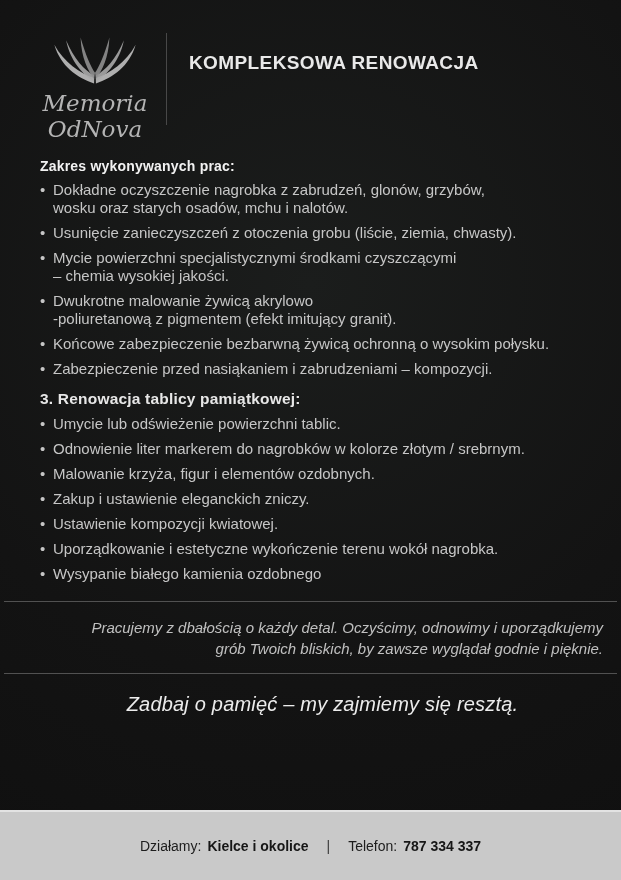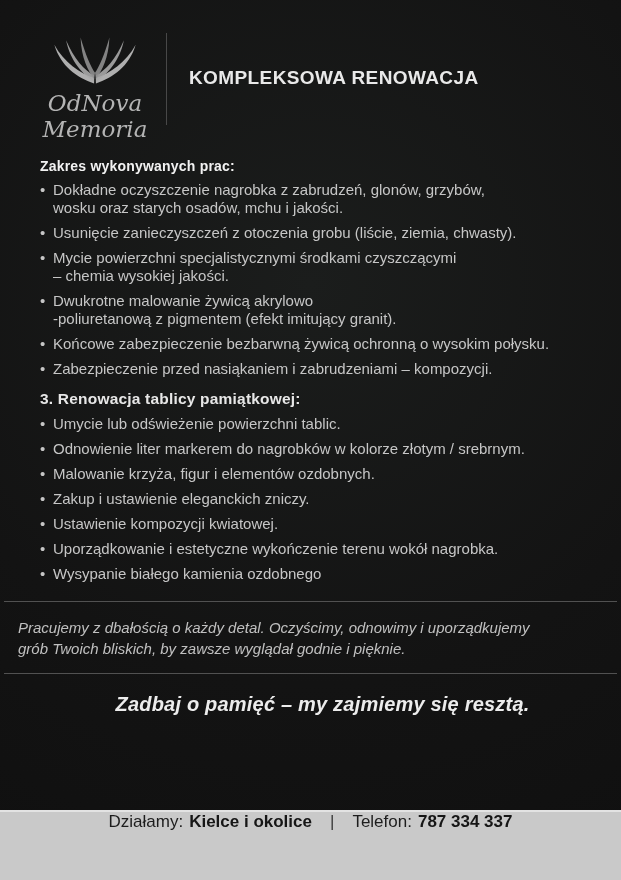--- a/index.html
+++ b/index.html
@@ -21,21 +21,21 @@
   
   .hdr{display:flex;align-items:flex-start;padding:28px 40px 0 40px;}
   .logo-block{width:110px;text-align:center;flex:0 0 auto;}
   .logo-wings{display:block;margin:4px auto 2px auto;}
   .logo-name{
     font-family:"DejaVu Serif", serif;font-style:italic;
     font-size:23px;line-height:26px;color:#b4b4b4;
   }
   .v-rule{width:1px;height:92px;background:#484848;margin:5px 22px 0 16px;flex:0 0 auto;}
   .main-title{
-    margin-top:36px;
+    margin-top:21px;
     font-size:19px;line-height:27px;font-weight:700;
     letter-spacing:.4px;color:#e9e9e9;
   }
 
   
   .content{padding:6px 40px 0 40px;}
   .h2{
     font-size:14px;font-weight:700;color:#f2f2f2;
     margin:10px 0 2px 0;letter-spacing:.2px;
   }
@@ -45,37 +45,37 @@
   }
   .bullet{
     display:flex;margin:7px 0;font-size:15px;line-height:18px;color:#c6c6c6;
   }
   .bullet .dot{flex:0 0 13px;color:#c6c6c6;}
   .bullet .btxt{white-space:pre-line;}
 
   .rule{height:1px;background:#515151;margin:18px 4px 0 4px;}
 
   .note{
-    margin:15px 18px 0 18px;text-align:left;
+    margin:15px 18px 0 18px;text-align:right;
     font-style:italic;font-size:15px;line-height:21px;color:#c0c0c0;
   }
   .rule-2{height:1px;background:#515151;margin:14px 4px 0 4px;}
   .tagline{
     margin:17px 0 0 0;text-align:center;
-    font-style:italic;font-weight:700;font-size:20px;line-height:26px;color:#ececec;
+    font-style:italic;font-weight:400;font-size:20px;line-height:26px;color:#ececec;
     letter-spacing:.2px;
     padding-left:24px;
   }
 
   
   .footer{
     height:68px;flex:1 1 auto;
     background:#c9c9c9;border-top:2px solid #e3e3e3;
-    display:flex;align-items:flex-start;justify-content:center;
-    font-size:17px;color:#1d1d1d;
+    display:flex;align-items:center;justify-content:center;
+    font-size:14px;color:#1d1d1d;
   }
   .footer b{font-weight:700;color:#161616;}
   .footer .lbl{margin-right:6px;}
   .footer .sep{margin:0 18px;color:#3a3a3a;}
 </style>
 </head>
 <body>
 
 <div class="page">
 
@@ -88,38 +88,38 @@
             <path d="M49,57 C30,50 12,38 5,14 C16,34 33,45 49,51 Z" fill="#c0c0c0" opacity="0.9"></path>
             <path d="M49,55 C36,46 23,33 18,9 C27,30 38,42 49,48 Z" fill="#a8a8a8" opacity="0.9"></path>
             <path d="M49,52 C42,42 35,29 34,6 C40,26 45,38 50,45 Z" fill="#8f8f8f" opacity="0.9"></path>
           </g>
           <g transform="translate(100,0) scale(-1,1)">
             <path d="M49,57 C30,50 12,38 5,14 C16,34 33,45 49,51 Z" fill="#c0c0c0" opacity="0.9"></path>
             <path d="M49,55 C36,46 23,33 18,9 C27,30 38,42 49,48 Z" fill="#a8a8a8" opacity="0.9"></path>
             <path d="M49,52 C42,42 35,29 34,6 C40,26 45,38 50,45 Z" fill="#8f8f8f" opacity="0.9"></path>
           </g>
         </svg>
+        <div class="logo-name">Memoria</div>
         <div class="logo-name">OdNova</div>
-        <div class="logo-name">Memoria</div>
       </div>
 
       <div class="v-rule"></div>
 
       <div class="main-title">
         <div>KOMPLEKSOWA RENOWACJA</div>
       </div>
     </div>
 
     <div class="content">
       <div class="h2">Zakres wykonywanych prac:</div>
       <div>
           <div class="bullet">
             <span class="dot">•</span>
             <span class="btxt">Dokładne oczyszczenie nagrobka z zabrudzeń, glonów, grzybów,
-wosku oraz starych osadów, mchu i jakości.</span>
+wosku oraz starych osadów, mchu i nalotów.</span>
           </div>
           <div class="bullet">
             <span class="dot">•</span>
             <span class="btxt">Usunięcie zanieczyszczeń z otoczenia grobu (liście, ziemia, chwasty).</span>
           </div>
           <div class="bullet">
             <span class="dot">•</span>
             <span class="btxt">Mycie powierzchni specjalistycznymi środkami czyszczącymi
 – chemia wysokiej jakości.</span>
           </div>

